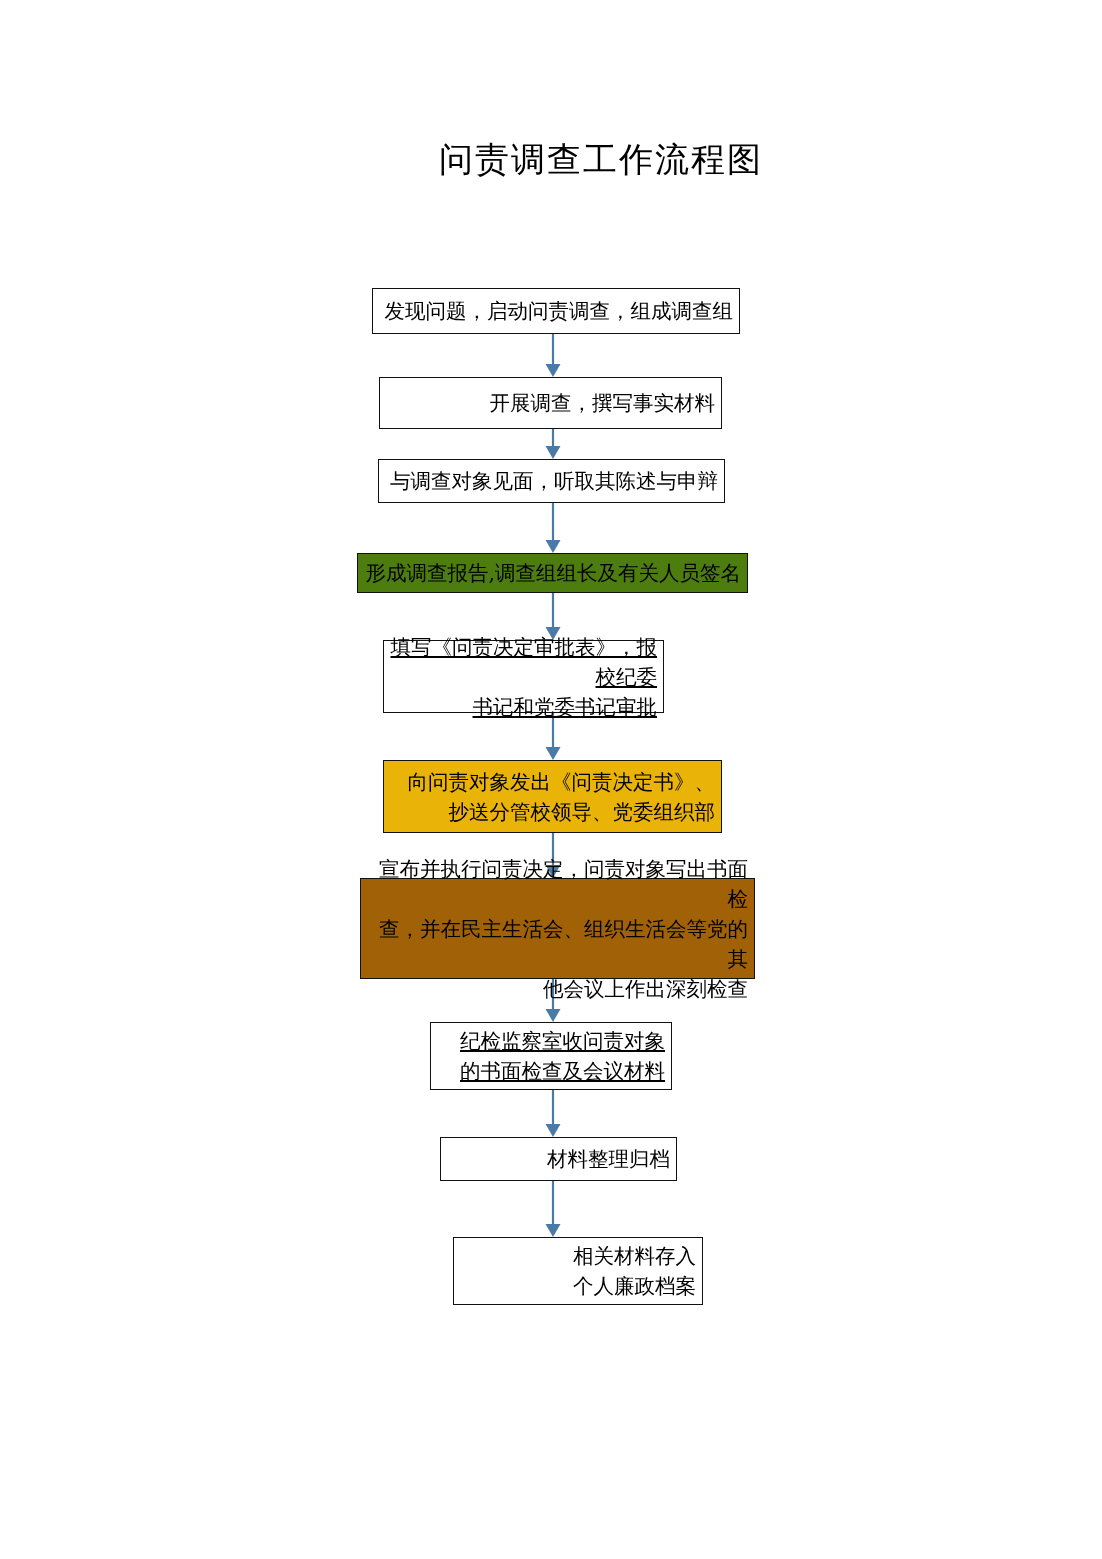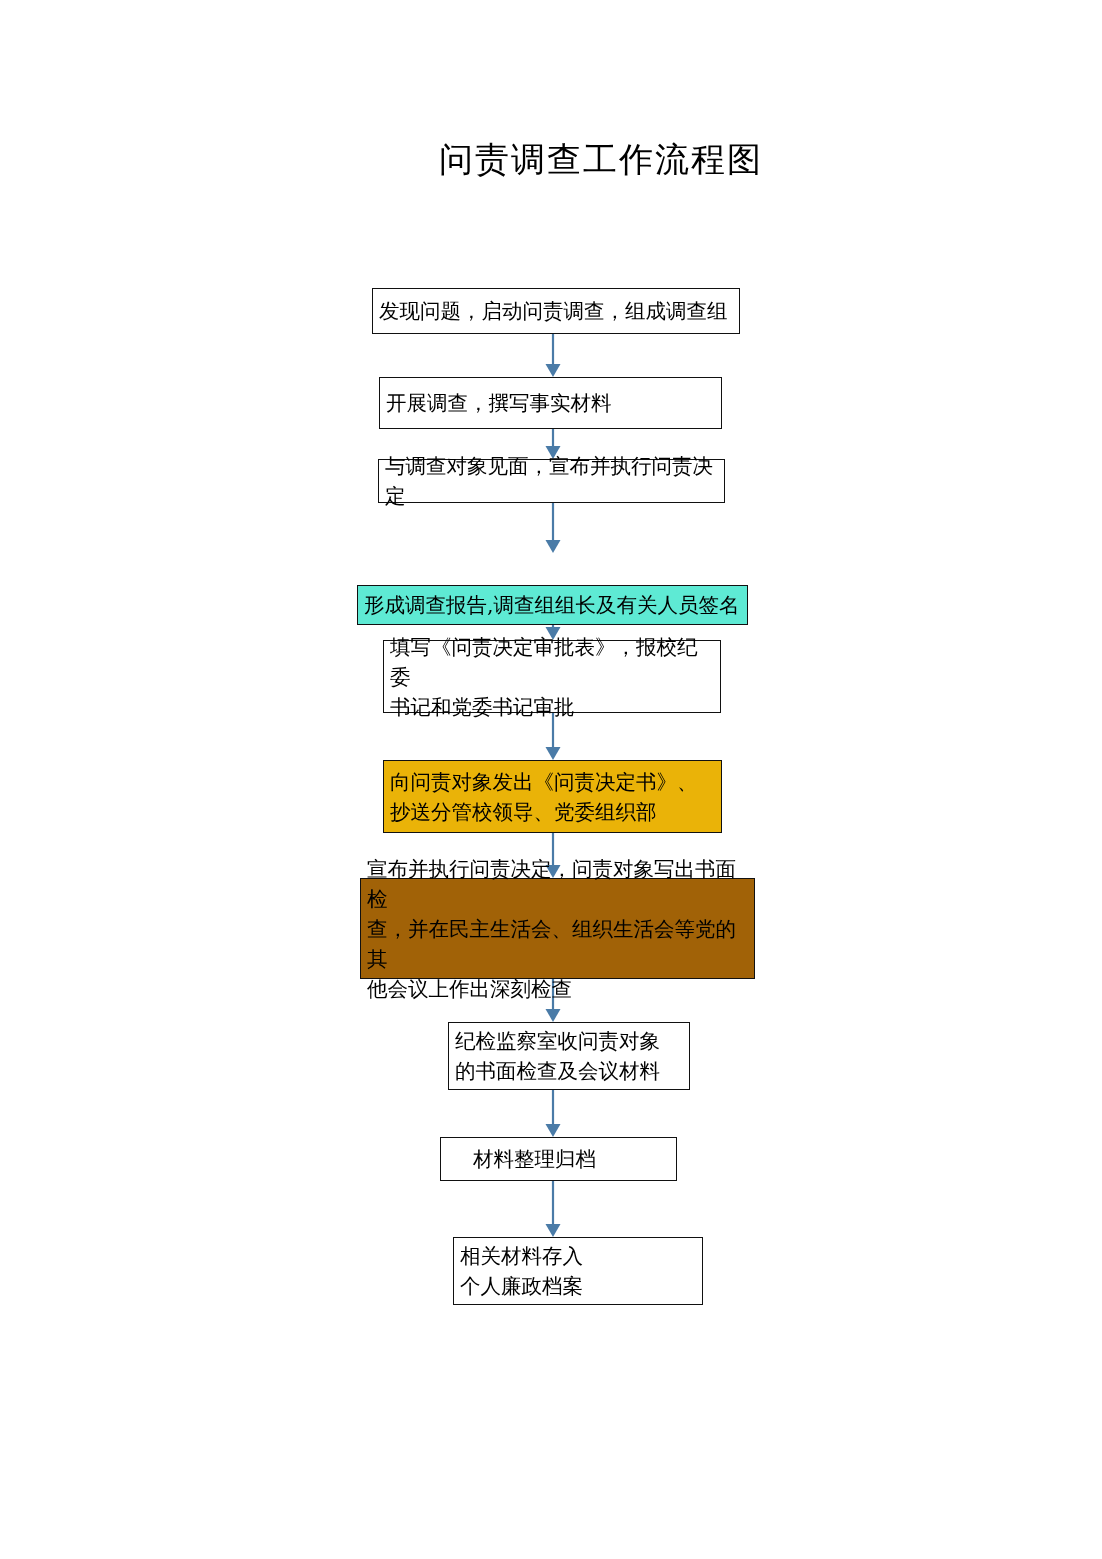--- a/index.html
+++ b/index.html
@@ -40,21 +40,21 @@
   }
 
   .node {
     position: absolute;
     box-sizing: border-box;
     border: 1.6px solid #111111;
     background: #ffffff;
     display: flex;
     align-items: center;
     justify-content: center;
-    text-align: left;
+    text-align: right;
     font-family: "DejaVu Serif", "Liberation Serif", serif;
     font-size: 20.5px;
     line-height: 30px;
     color: #000000;
     padding: 2px 6px;
     white-space: pre-line;
   }
 
   .node-text {
     display: block;
@@ -133,44 +133,44 @@
 
   <div class="node" id="n1" style="left: 372px; top: 288px; width: 368px; height: 46px; background: rgb(255, 255, 255); border-color: rgb(17, 17, 17);">
     <span class="node-text">发现问题，启动问责调查，组成调查组</span>
   </div>
 
   <div class="node" id="n2" style="left: 379px; top: 377px; width: 343px; height: 52px; background: rgb(255, 255, 255); border-color: rgb(17, 17, 17);">
     <span class="node-text">开展调查，撰写事实材料</span>
   </div>
 
   <div class="node" id="n3" style="left: 378px; top: 459px; width: 347px; height: 44px; background: rgb(255, 255, 255); border-color: rgb(17, 17, 17);">
-    <span class="node-text">与调查对象见面，宣布并执行问责决定</span>
+    <span class="node-text">与调查对象见面，听取其陈述与申辩</span>
   </div>
 
-  <div class="node" id="n4" style="left: 357px; top: 553px; width: 391px; height: 40px; background: #5eead4; border-color: rgb(17, 17, 17); margin-top: 32px;">
+  <div class="node" id="n4" style="left: 357px; top: 553px; width: 391px; height: 40px; background: #4d7c0f; border-color: rgb(17, 17, 17);">
     <span class="node-text">形成调查报告,调查组组长及有关人员签名</span>
   </div>
 
-  <div class="node" id="n5" style="left: 383px; top: 640px; width: 338px; height: 73px; background: rgb(255, 255, 255); border-color: rgb(17, 17, 17);">
+  <div class="node" id="n5" style="left: 383px; top: 640px; width: 281px; height: 73px; background: rgb(255, 255, 255); border-color: rgb(17, 17, 17); text-decoration: underline;">
     <span class="node-text">填写《问责决定审批表》，报校纪委
 书记和党委书记审批</span>
   </div>
 
   <div class="node" id="n6" style="left: 383px; top: 760px; width: 339px; height: 73px; background: #eab308; border-color: rgb(17, 17, 17);">
     <span class="node-text">向问责对象发出《问责决定书》、
 抄送分管校领导、党委组织部</span>
   </div>
 
   <div class="node" id="n7" style="left: 360px; top: 878px; width: 395px; height: 101px; background: #a16207; border-color: rgb(17, 17, 17);">
     <span class="node-text">宣布并执行问责决定，问责对象写出书面检
 查，并在民主生活会、组织生活会等党的其
 他会议上作出深刻检查</span>
   </div>
 
-  <div class="node" id="n8" style="left: 448px; top: 1022px; width: 242px; height: 68px; background: rgb(255, 255, 255); border-color: rgb(17, 17, 17);">
+  <div class="node" id="n8" style="left: 430px; top: 1022px; width: 242px; height: 68px; background: rgb(255, 255, 255); border-color: rgb(17, 17, 17); text-decoration: underline;">
     <span class="node-text">纪检监察室收问责对象
 的书面检查及会议材料</span>
   </div>
 
   <div class="node" id="n9" style="left: 440px; top: 1137px; width: 237px; height: 44px; background: rgb(255, 255, 255); border-color: rgb(17, 17, 17); padding-left: 32px;">
     <span class="node-text">材料整理归档</span>
   </div>
 
   <div class="node" id="n10" style="left: 453px; top: 1237px; width: 250px; height: 68px; background: rgb(255, 255, 255); border-color: rgb(17, 17, 17);">
     <span class="node-text">相关材料存入

